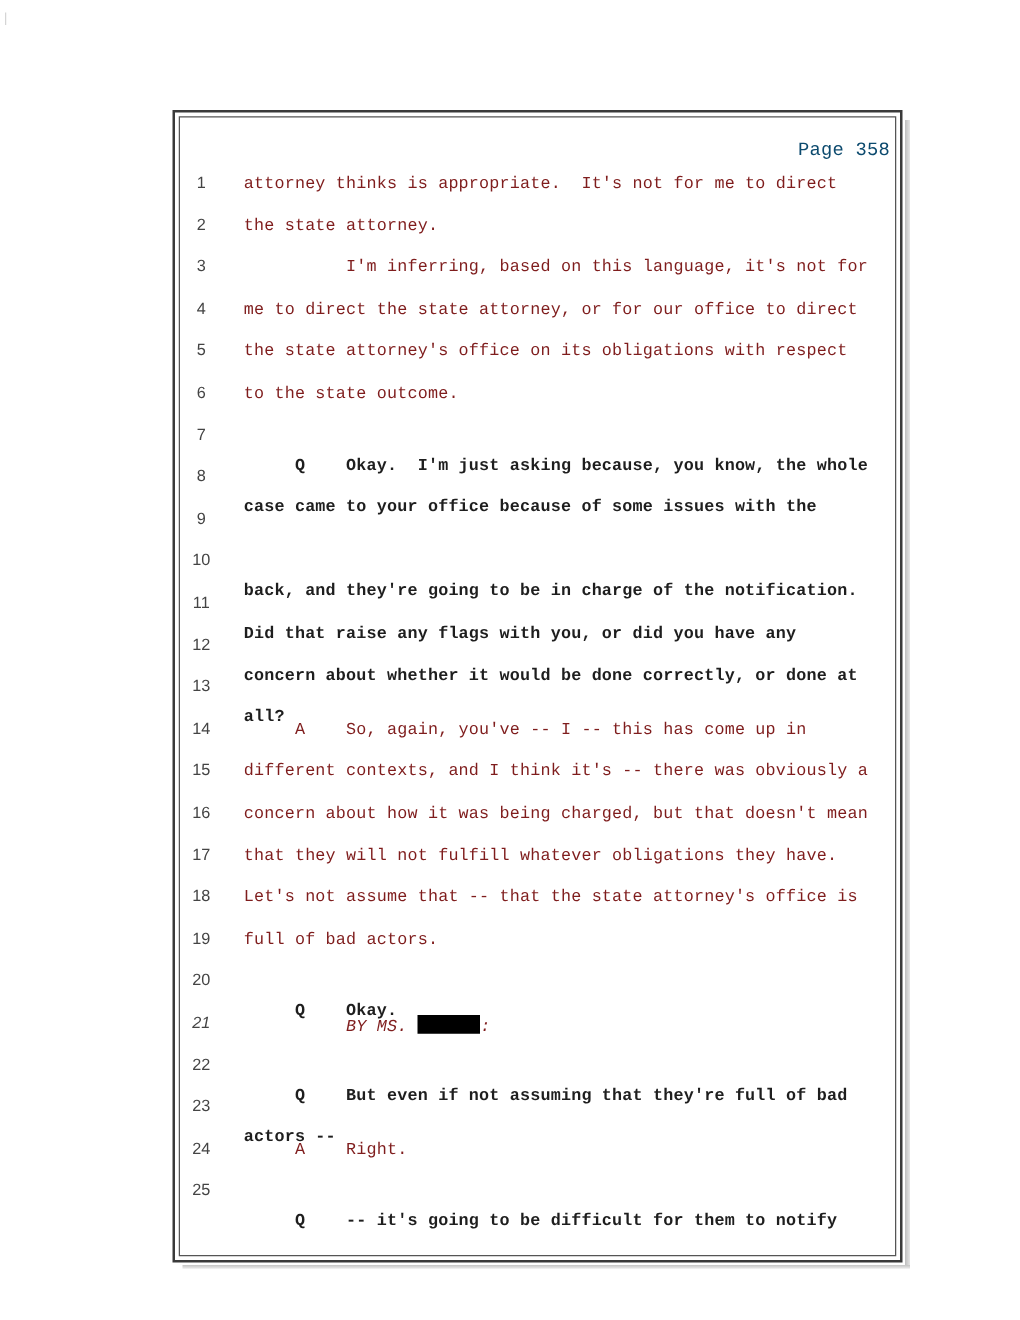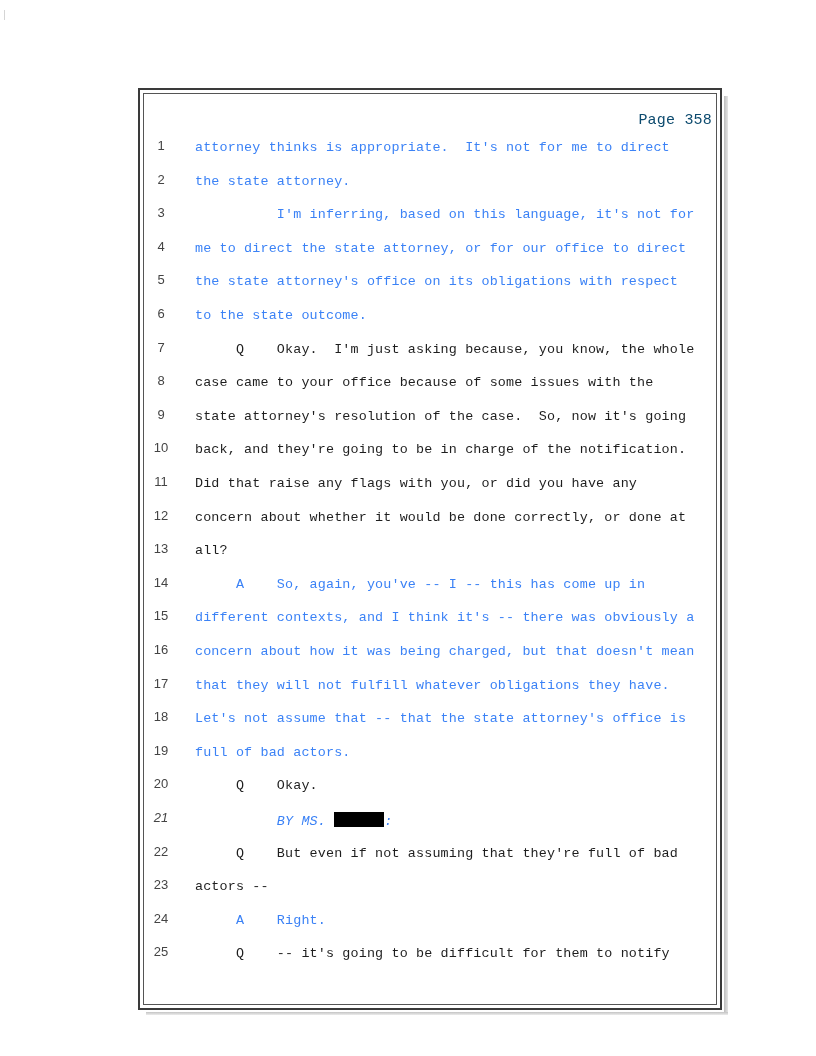--- a/index.html
+++ b/index.html
@@ -71,26 +71,27 @@
       font-family: "Liberation Sans", "DejaVu Sans", sans-serif;
       font-size: 13px;
       color: #444;
       top: -2px;
     }
     .ltext {
       position: absolute;
       left: 195px;
       font-size: 13.4px;
       white-space: pre;
-      color: #3b82f6;
+      color: #7f1d1d;
       letter-spacing: 0.15px;
     }
     .ltext.bold {
-      font-weight: normal;
+      font-weight: bold;
       color: #1e1e1e;
+      margin-top: 24px;
     }
     .redact {
       display: inline-block;
       width: 50px;
       height: 15px;
       background: #000;
       vertical-align: -2px;
     }
     .corner-mark {
       position: absolute;
@@ -141,21 +142,20 @@
     <div class="line" style="top: 341.6px;">
       <span class="lnum">7</span>
       <span class="ltext bold"><span>     Q    Okay.  I'm just asking because, you know, the whole</span></span>
     </div>
     <div class="line" style="top: 375.2px;">
       <span class="lnum">8</span>
       <span class="ltext bold"><span>case came to your office because of some issues with the</span></span>
     </div>
     <div class="line" style="top: 408.8px;">
       <span class="lnum">9</span>
-      <span class="ltext bold"><span>state attorney's resolution of the case.  So, now it's going</span></span>
     </div>
     <div class="line" style="top: 442.4px;">
       <span class="lnum">10</span>
       <span class="ltext bold"><span>back, and they're going to be in charge of the notification.</span></span>
     </div>
     <div class="line" style="top: 476px;">
       <span class="lnum">11</span>
       <span class="ltext bold"><span>Did that raise any flags with you, or did you have any</span></span>
     </div>
     <div class="line" style="top: 509.6px;">

